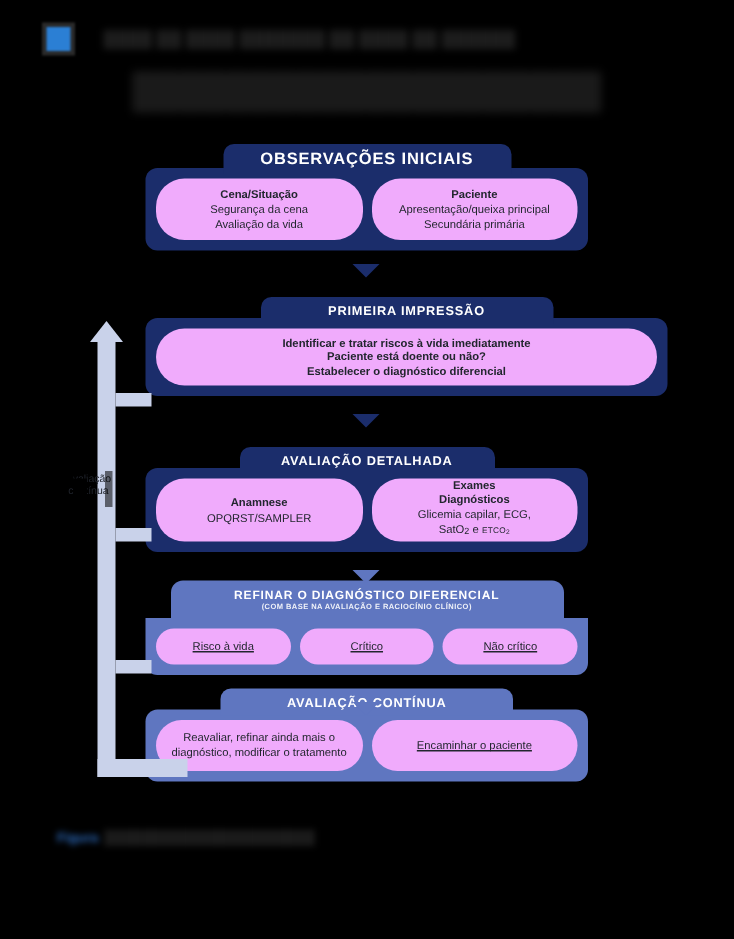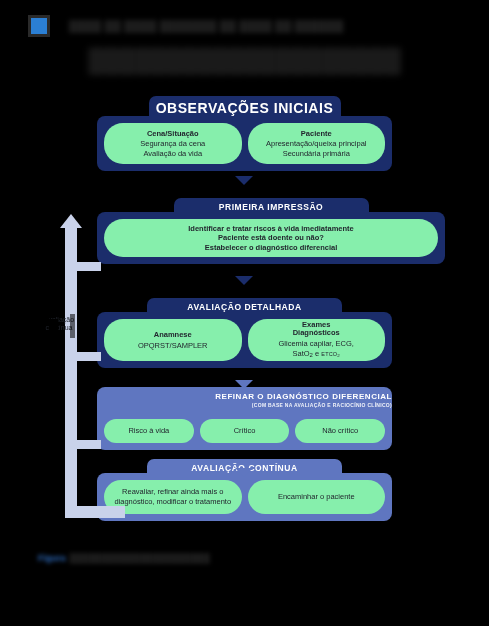--- a/index.html
+++ b/index.html
@@ -72,33 +72,33 @@
     gap:6px;
     padding:7px;
     box-sizing:border-box;
     margin-top:-4px;
   }
   .body.navy{background:#1b2d6b;}
   .body.periwinkle{background:#5f76c0;}
 
   .cell{
     flex:1 1 0;
-    background:#86efac;
+    background:#f0abfc;
     border-radius:19px;
     display:flex;flex-direction:column;
     align-items:center;justify-content:center;
     text-align:center;
     color:#22262e;
     padding:6px 4px;
     box-sizing:border-box;
     line-height:1.28;
   }
   .cell .ttl{font-weight:bold;font-size:7.5px;margin-bottom:1px;}
   .cell .ln{font-size:7.5px;}
-  .cell.single{font-size:7.5px;}
+  .cell.single{font-size:7.5px;text-decoration:underline;}
 
   
   .arrow-down{
     position:absolute;left:50%;transform:translateX(-50%);
     width:0;height:0;
     border-left:9px solid transparent;
     border-right:9px solid transparent;
     border-top:9px solid #1b2d6b;
     z-index:3;
   }
@@ -144,21 +144,21 @@
 <div class="hdr">
   <div class="hdr-icon"></div>
   <div class="hdr-text">████ ██ ████ ███████ ██ ████ ██ ██████</div>
 </div>
 
 <div class="title">████████████████████</div>
 
 <div class="diagram">
 
   <div class="section" style="left:97px;top:96px;width:295px;">
-    <div class="band navy" style="width:192px;margin:0 auto;padding:4px 0;font-size:14px;">OBSERVAÇÕES INICIAIS</div>
+    <div class="band navy" style="width:192px;margin:0 auto;padding:4px 0;font-size:11px;">OBSERVAÇÕES INICIAIS</div>
     <div class="body navy" style="height:55px;">
       <div class="cell">
         <div class="ttl">Cena/Situação</div>
         <div class="ln">Segurança da cena</div>
         <div class="ln">Avaliação da vida</div>
       </div>
       <div class="cell">
         <div class="ttl">Paciente</div>
         <div class="ln">Apresentação/queixa principal</div>
         <div class="ln">Secundária primária</div>
@@ -173,37 +173,37 @@
       <div class="cell">
         <div class="ln">Identificar e tratar riscos à vida imediatamente</div>
         <div class="ln">Paciente está doente ou não?</div>
         <div class="ln">Estabelecer o diagnóstico diferencial</div>
       </div>
     </div>
   </div>
   <div class="arrow-down" style="left:244px;top:276px;"></div>
 
   <div class="section" style="left:97px;top:298px;width:295px;">
-    <div class="band navy" style="width:195px;margin:0 auto;padding:4px 0;font-size:8.5px;">AVALIAÇÃO DETALHADA</div>
+    <div class="band navy" style="width:170px;margin:0 auto;padding:4px 0;font-size:8.5px;">AVALIAÇÃO DETALHADA</div>
     <div class="body navy" style="height:56px;">
       <div class="cell">
         <div class="ttl">Anamnese</div>
         <div class="ln">OPQRST/SAMPLER</div>
       </div>
       <div class="cell">
         <div class="ttl" style="line-height:1.15;">Exames<br>Diagnósticos</div>
         <div class="ln">Glicemia capilar, ECG,</div>
         <div class="ln">SatO<span class="sub">2</span> e <span class="small-caps">ETCO<span class="sub">2</span></span></div>
       </div>
     </div>
   </div>
   <div class="arrow-down peri" style="left:244px;top:380px;"></div>
 
   <div class="section" style="left:97px;top:387px;width:295px;">
-    <div class="band periwinkle" style="width:295px;margin:0 auto;padding:5px 0 4px;font-size:8px;border-radius:8px 8px 0 0;text-align:right;">
+    <div class="band periwinkle" style="width:262px;margin:0 auto;padding:5px 0 4px;font-size:8px;border-radius:8px 8px 0 0;">
       <span>REFINAR O DIAGNÓSTICO DIFERENCIAL</span>
       <span class="band-sub">(COM BASE NA AVALIAÇÃO E RACIOCÍNIO CLÍNICO)</span>
     </div>
     <div class="body periwinkle" style="height:38px;margin-top:0;border-radius:0 0 8px 8px;">
       <div class="cell single">Risco à vida</div>
       <div class="cell single">Crítico</div>
       <div class="cell single">Não crítico</div>
     </div>
   </div>
   <div class="arrow-down peri" style="left:244px;top:468px;"></div>

